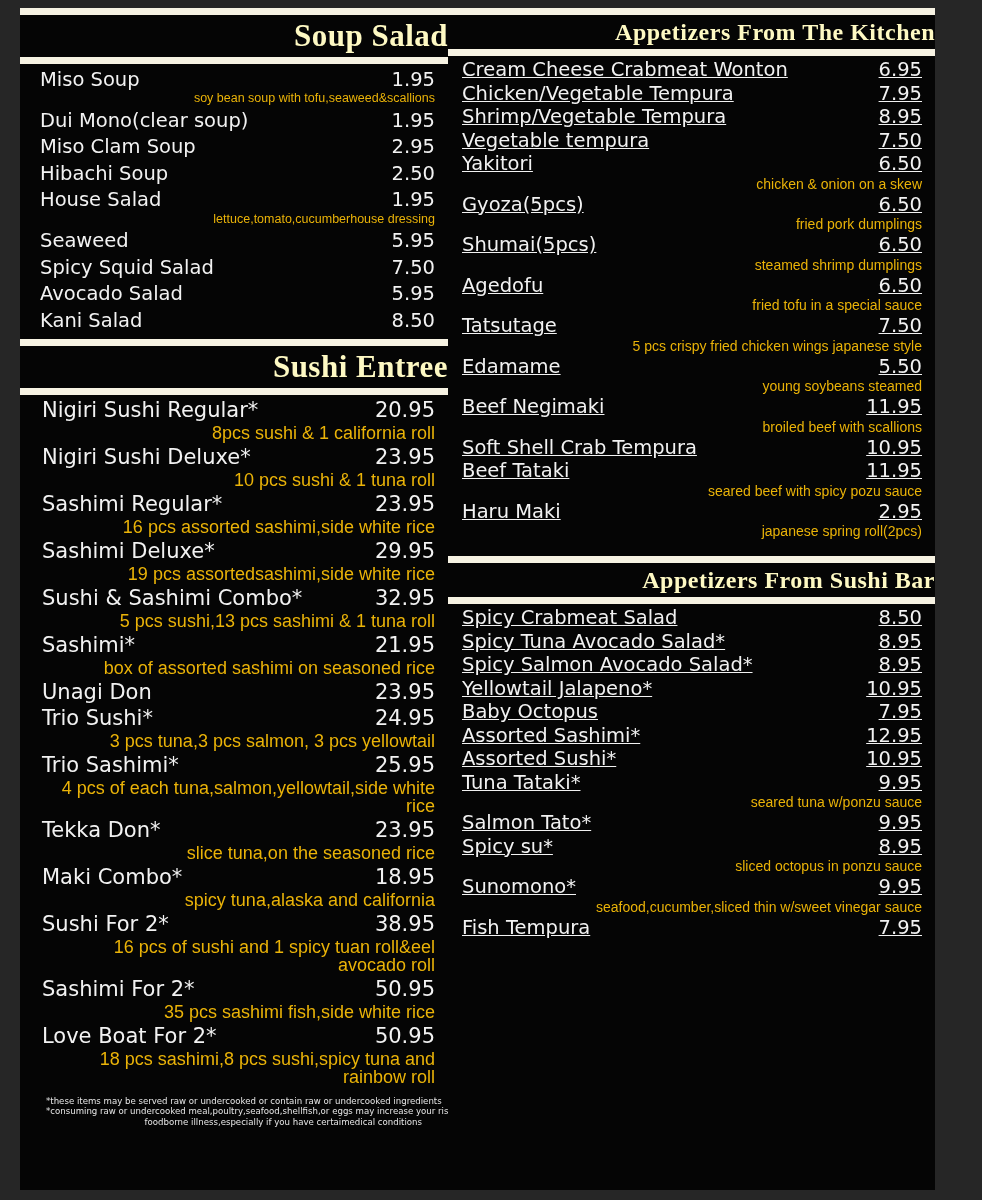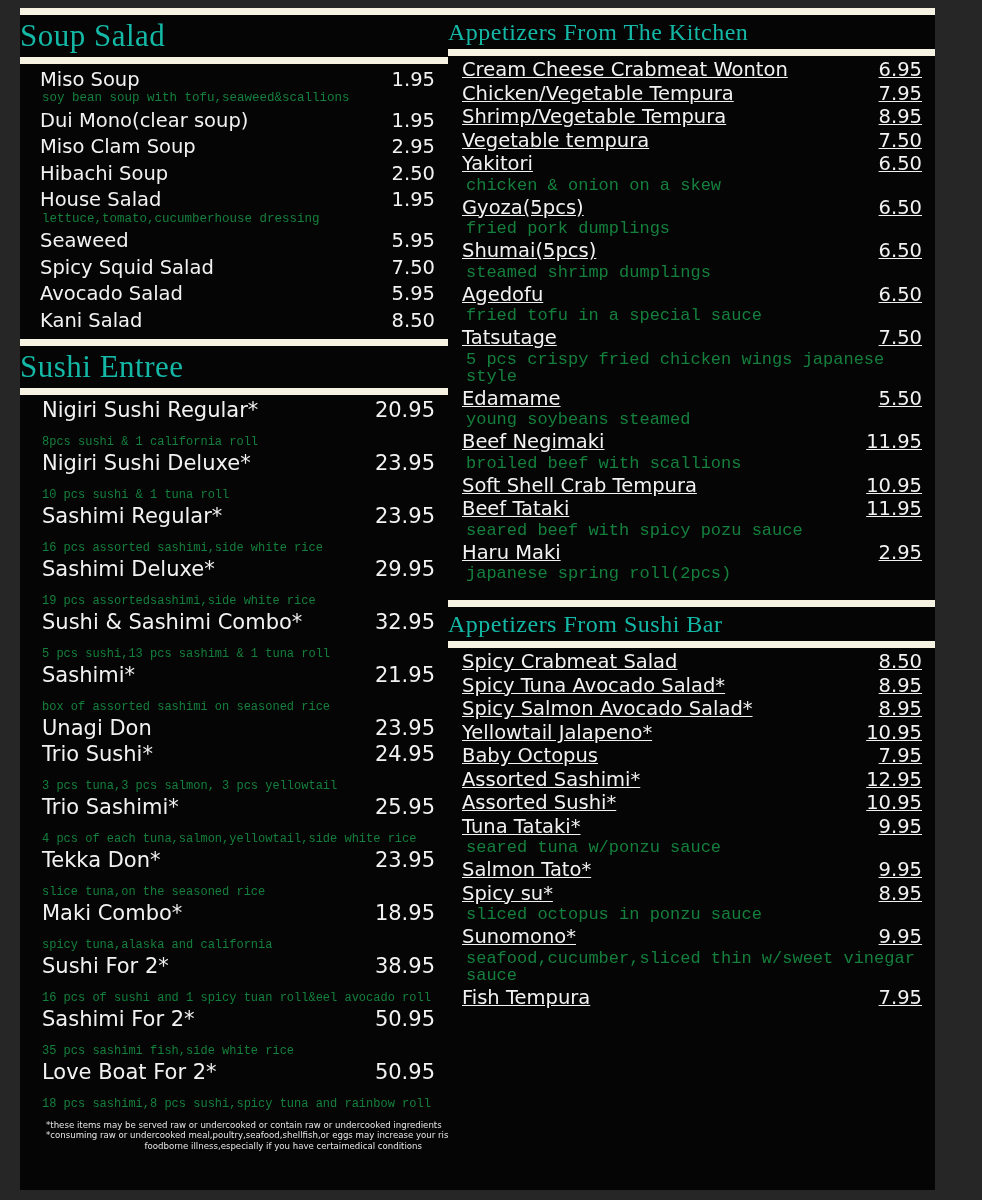--- a/index.html
+++ b/index.html
@@ -33,58 +33,59 @@
   
   .section { width: 100%; }
   .rule {
     height: 7px;
     background: #f7f3e3;
     width: 100%;
   }
   .rule.top { margin-bottom: 0; }
   .section-title {
     font-family: "Liberation Serif", "DejaVu Serif", serif;
-    color: #14b8a6;
-    text-align: left;
-    font-weight: 400;
+    color: #fef9c3;
+    text-align: right;
+    font-weight: 700;
     letter-spacing: 0.5px;
     line-height: 1.05;
   }
   #left-panel .section-title  { font-size: 31px; padding: 5px 0 4px; }
   #right-panel .section-title { font-size: 24px; padding: 5px 0 4px; }
 
   
   .items { padding: 0; }
   .item-row {
     display: flex;
     align-items: baseline;
     justify-content: space-between;
     color: #f2f2f2;
     font-family: "DejaVu Sans", sans-serif;
     line-height: 1.0;
   }
   .item-price { white-space: nowrap; text-align: right; }
   .item-desc {
-    color: #15803d;
-    font-family: Liberation Mono, monospace;
+    color: #eab308;
+    font-family: Liberation Sans, sans-serif;
     line-height: 1.0;
+    text-align: right;
   }
 
   
   #left-panel .item-row   { font-size: 19.5px; padding: 5px 13px 1px 20px; }
   #left-panel .item-desc  { font-size: 12.5px; padding: 2px 13px 0px 22px; }
   #left-panel .soup .item-row  { padding: 6px 13px 1px 20px; }
 
   
   #left-panel .entree .item-row  { font-size: 21px; padding: 5px 13px 0px 22px; }
-  #left-panel .entree .item-desc { font-size: 12px; padding: 3px 13px 0px 22px; margin-top: 12px; }
+  #left-panel .entree .item-desc { font-size: 18px; padding: 3px 13px 0px 22px; }
 
   
   #right-panel .item-row  { font-size: 19.5px; padding: 4px 13px 0px 14px; text-decoration: underline; }
-  #right-panel .item-desc { font-size: 17px; padding: 3px 13px 0px 18px; }
+  #right-panel .item-desc { font-size: 14px; padding: 3px 13px 0px 18px; }
 
   .spacer-md { height: 18px; }
   .spacer-sm { height: 8px; }
 
   
   .disclaimer {
     color: #e6e6e6;
     font-size: 8.6px;
     line-height: 1.25;
     text-align: right;

